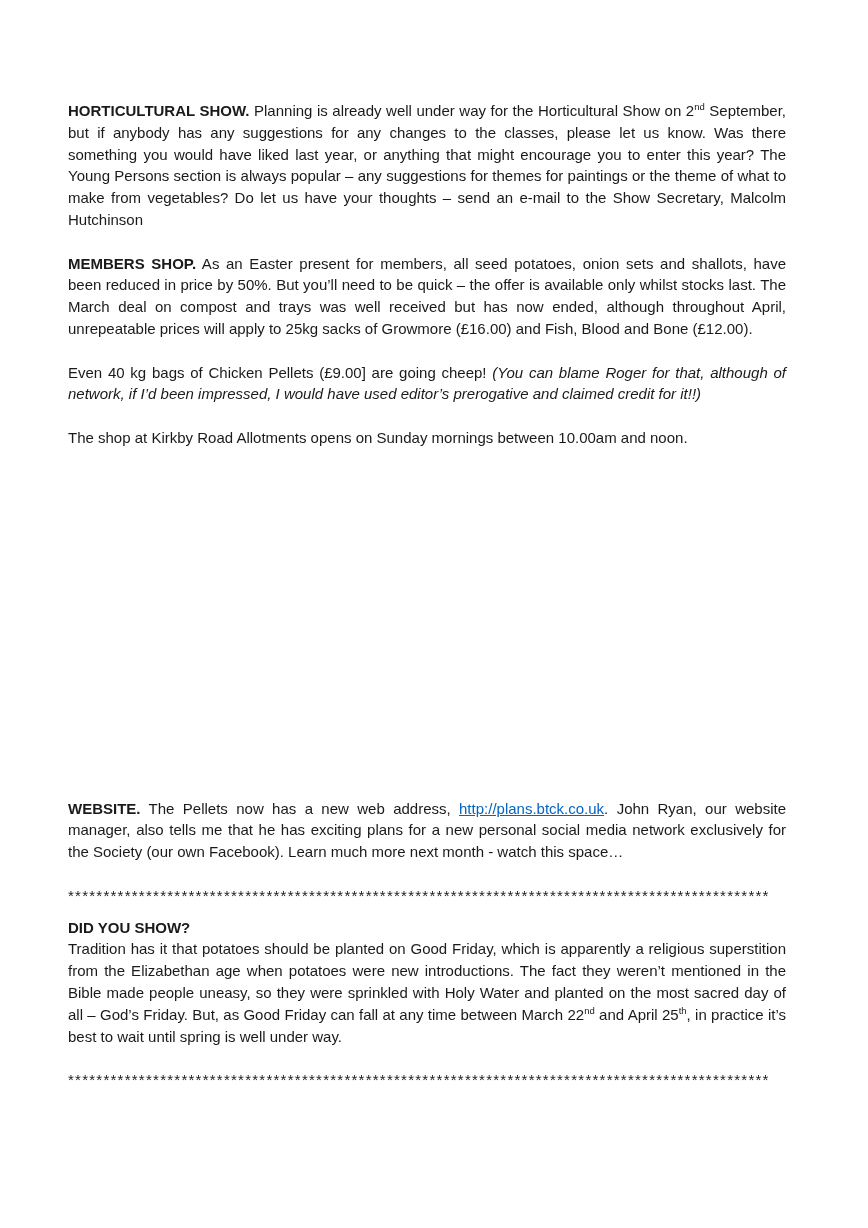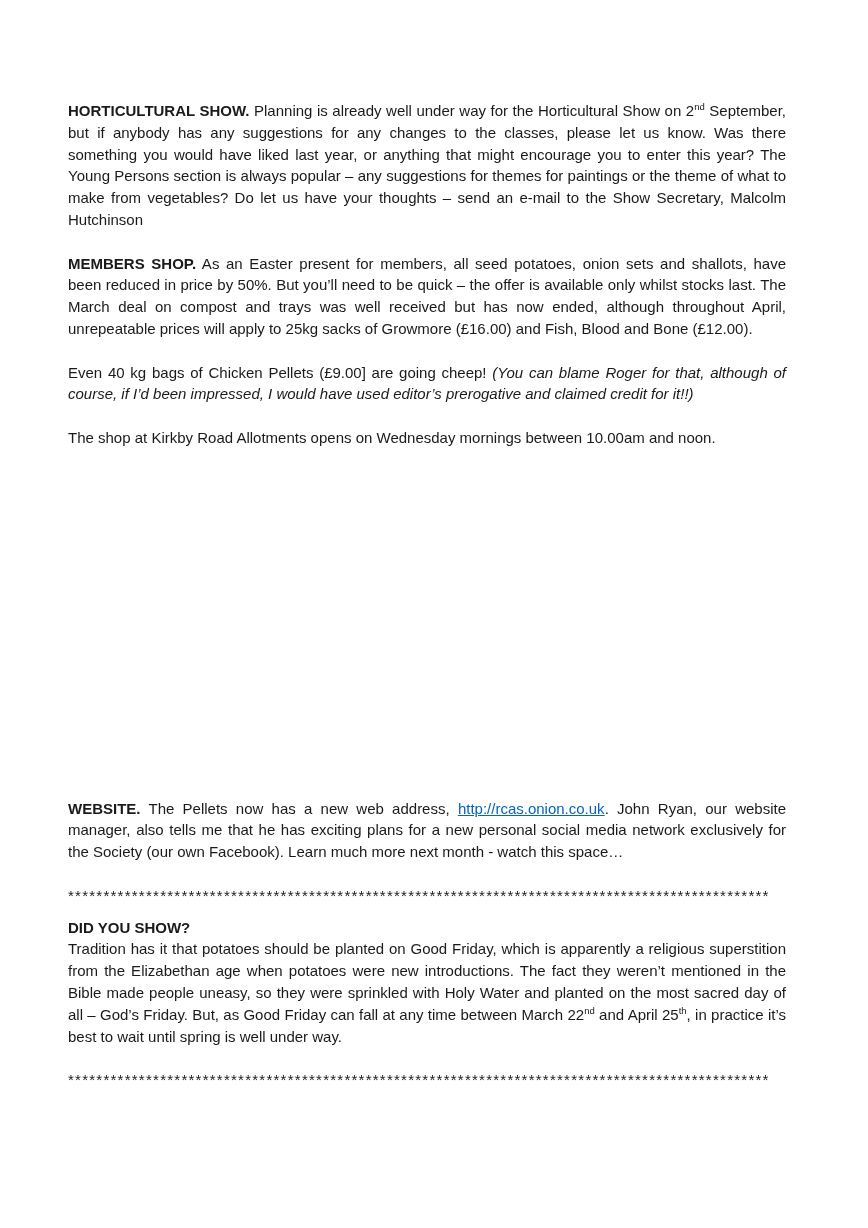--- a/index.html
+++ b/index.html
@@ -51,27 +51,27 @@
 </style>
 </head>
 <body>
 
 <div class="page">
 
   <p class="para"><strong class="lead">HORTICULTURAL SHOW.</strong><span>  Planning is already well under way for the Horticultural Show on 2</span><sup>nd</sup><span> September, but if anybody has any suggestions for any changes to the classes, please let us know.  Was there something you would have liked last year, or anything that might encourage you to enter this year?  The Young Persons section is always popular – any suggestions for themes for paintings or the theme of what to make from vegetables?  Do let us have your thoughts – send an e-mail to the Show Secretary, Malcolm Hutchinson</span></p>
 
   <p class="para"><strong class="lead">MEMBERS SHOP.</strong><span>  As an Easter present for members, all seed potatoes, onion sets and shallots, have been reduced in price by 50%.  But you’ll need to be quick – the offer is available only whilst stocks last.  The March deal on compost and trays was well received but has now ended, although throughout April, unrepeatable prices will apply to 25kg sacks of Growmore (£16.00) and Fish, Blood and Bone (£12.00).</span></p>
 
-  <p class="para"><span>Even 40 kg bags of Chicken Pellets (£9.00] are going cheep!  </span><span class="italic">(You can blame Roger for that, although of course, if I’d been impressed, I would have used editor’s prerogative and claimed credit for it!!)</span></p>
+  <p class="para"><span>Even 40 kg bags of Chicken Pellets (£9.00] are going cheep!  </span><span class="italic">(You can blame Roger for that, although of network, if I’d been impressed, I would have used editor’s prerogative and claimed credit for it!!)</span></p>
 
-  <p class="para"><span>The shop at Kirkby Road Allotments opens on Wednesday mornings between 10.00am and noon.</span></p>
+  <p class="para"><span>The shop at Kirkby Road Allotments opens on Sunday mornings between 10.00am and noon.</span></p>
 
   <div class="spacer"></div>
 
-  <p class="para"><strong class="lead">WEBSITE.</strong><span>  The Pellets now has a new web address, </span><a class="doclink">http://rcas.onion.co.uk</a><span>.  John Ryan, our website manager, also tells me that he has exciting plans for a new personal social media network exclusively for the Society (our own Facebook).  Learn much more next month - watch this space…</span></p>
+  <p class="para"><strong class="lead">WEBSITE.</strong><span>  The Pellets now has a new web address, </span><a class="doclink">http://plans.btck.co.uk</a><span>.  John Ryan, our website manager, also tells me that he has exciting plans for a new personal social media network exclusively for the Society (our own Facebook).  Learn much more next month - watch this space…</span></p>
 
   <p class="para separator">***************************************************************************************************</p>
 
   <div>
     <p class="para m0"><strong class="lead">DID YOU SHOW?</strong></p>
     <p class="para"><span>Tradition has it that potatoes should be planted on Good Friday, which is apparently a religious superstition from the Elizabethan age when potatoes were new introductions.  The fact they weren’t mentioned in the Bible made people uneasy, so they were sprinkled with Holy Water and planted on the most sacred day of all – God’s Friday.  But, as Good Friday can fall at any time between March 22</span><sup>nd</sup><span> and April 25</span><sup>th</sup><span>, in practice it’s best to wait until spring is well under way.</span></p>
   </div>
 
   <p class="para separator">***************************************************************************************************</p>
 

